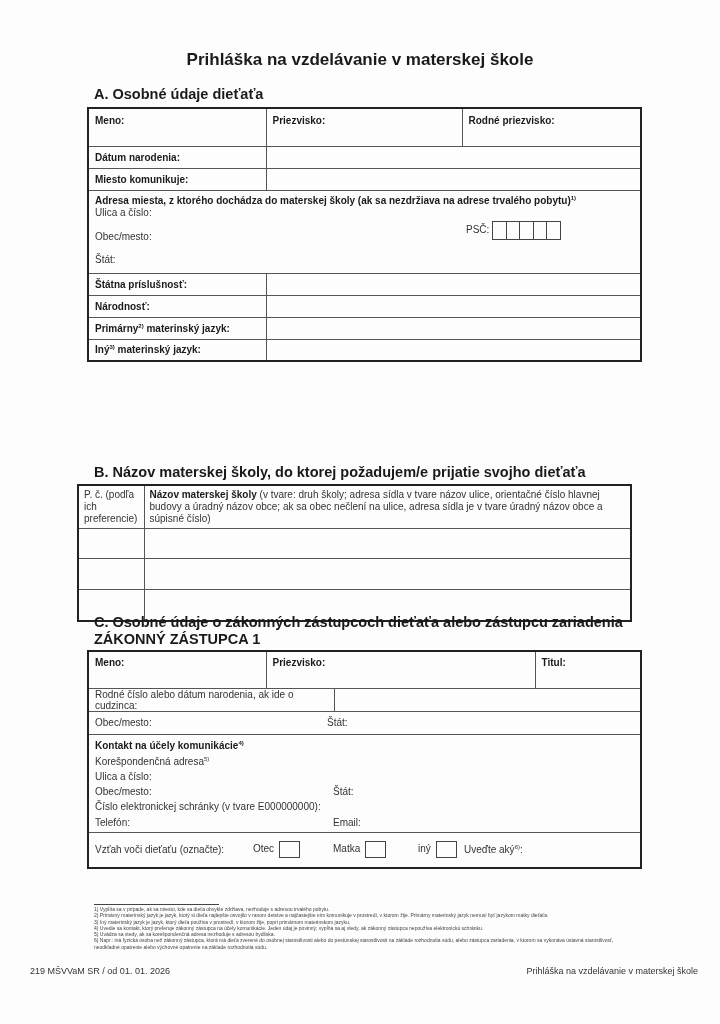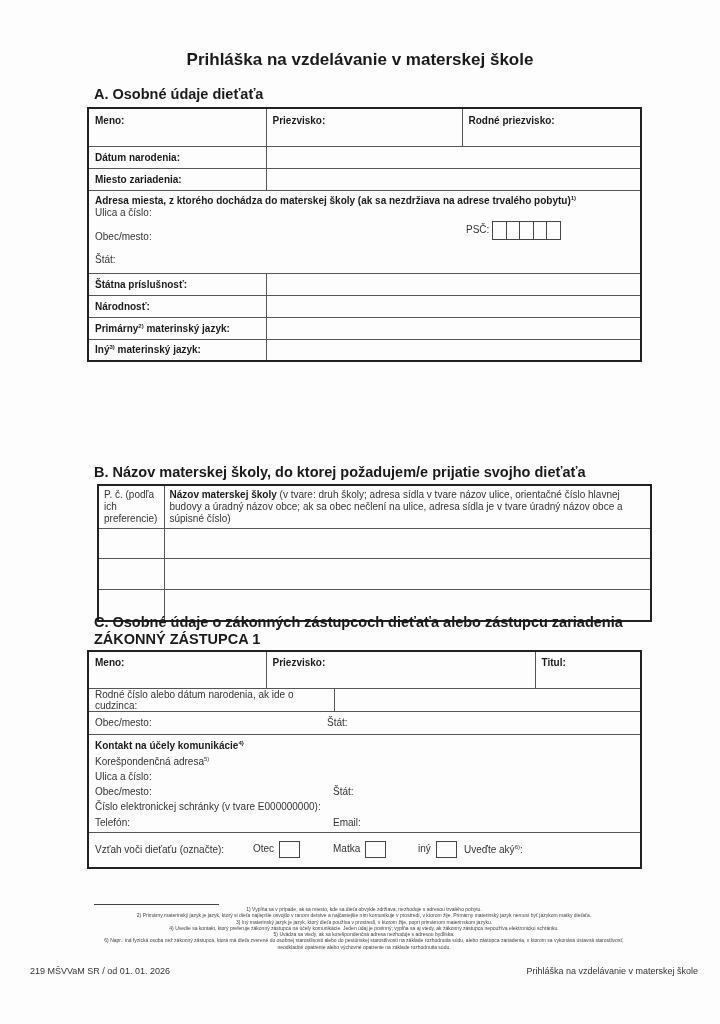--- a/index.html
+++ b/index.html
@@ -1,18 +1,18 @@
 <!DOCTYPE html>
 <html><head>
 <meta charset="utf-8">
 <style>
   html, body { margin:0; padding:0; }
   body { width:720px; height:1024px; background:#fdfdfd; position:relative; overflow:hidden;
          font-family:"Liberation Sans", sans-serif; color:#1a1a1a; }
-  .abs { position:absolute;text-align:center; }
+  .abs { position:absolute; }
   .title { left:0; width:720px; top:50px; text-align:center; font-size:17px; font-weight:bold; }
   .sec { font-size:14.5px; font-weight:bold; left:94px; }
   table.f { position:absolute; border-collapse:collapse; border:2px solid #222; table-layout:fixed; }
   table.f td { border:1px solid #555; vertical-align:top; padding:0 6px; font-size:10px; }
   .b { font-weight:bold; }
   .lbl { font-weight:normal; color:#333; }
   sup { font-size:6px; }
   .psc { display:inline-flex; vertical-align:middle; margin-left:4px; }
   .psc span { width:12.5px; height:17px; border:1px solid #444; margin-left:-1px; display:inline-block; }
   .chk { display:inline-block; width:19px; height:15px; border:1px solid #444; vertical-align:middle; margin-left:5px; }
@@ -43,21 +43,21 @@
         </td>
     <td>
           <div class="b" style="padding-top:6px">Rodné priezvisko:</div>
         </td>
   </tr>
   <tr style="height:22px">
     <td style="vertical-align:middle"><span class="b">Dátum narodenia:</span></td>
     <td colspan="2"></td>
   </tr>
   <tr style="height:22px">
-    <td style="vertical-align:middle"><span class="b">Miesto zariadenia:</span></td>
+    <td style="vertical-align:middle"><span class="b">Miesto komunikuje:</span></td>
     <td colspan="2"></td>
   </tr>
   <tr style="height:82px">
     <td colspan="3">
       <div style="position:relative; height:82px;">
         <div class="b abs" style="top:4px; white-space:nowrap"><span>Adresa miesta, z ktorého dochádza do materskej školy (ak sa nezdržiava na adrese trvalého pobytu)</span><sup>1)</sup></div>
         <div class="lbl abs" style="top:16px">Ulica a číslo:</div>
         <div class="lbl abs" style="top:40px">Obec/mesto:</div>
         <div class="lbl abs" style="top:63px">Štát:</div>
         <div class="abs" style="top:30px; left:371px;">
@@ -85,21 +85,21 @@
     <td colspan="2"></td>
   </tr>
   <tr style="height:22px">
     <td style="vertical-align:middle"><span class="b"><span>Iný</span><sup>3)</sup><span> materinský jazyk:</span></span></td>
     <td colspan="2"></td>
   </tr>
 </tbody>
   </table>
 
 <div class="abs sec" style="top:464px;">B. Názov materskej školy, do ktorej požadujem/e prijatie svojho dieťaťa</div>
-<table class="f" style="left:97px; top:484px; width:555px;">
+<table class="f" style="left:77px; top:484px; width:555px;">
   <colgroup>
       <col style="width:66px">
       <col>
     </colgroup>
   <tbody>
       <tr style="height:33px">
     <td style="padding:3px 5px; line-height:12px;" class="lbl">P. č. (podľa ich preferencie)</td>
     <td style="padding:3px 5px; line-height:12px;"><span class="b">Názov materskej školy</span><span class="lbl"> (v tvare: druh školy; adresa sídla v tvare názov ulice, orientačné číslo hlavnej budovy a úradný názov obce; ak sa obec nečlení na ulice, adresa sídla je v tvare úradný názov obce a súpisné číslo)</span></td>
   </tr>
   <tr style="height:30px">

